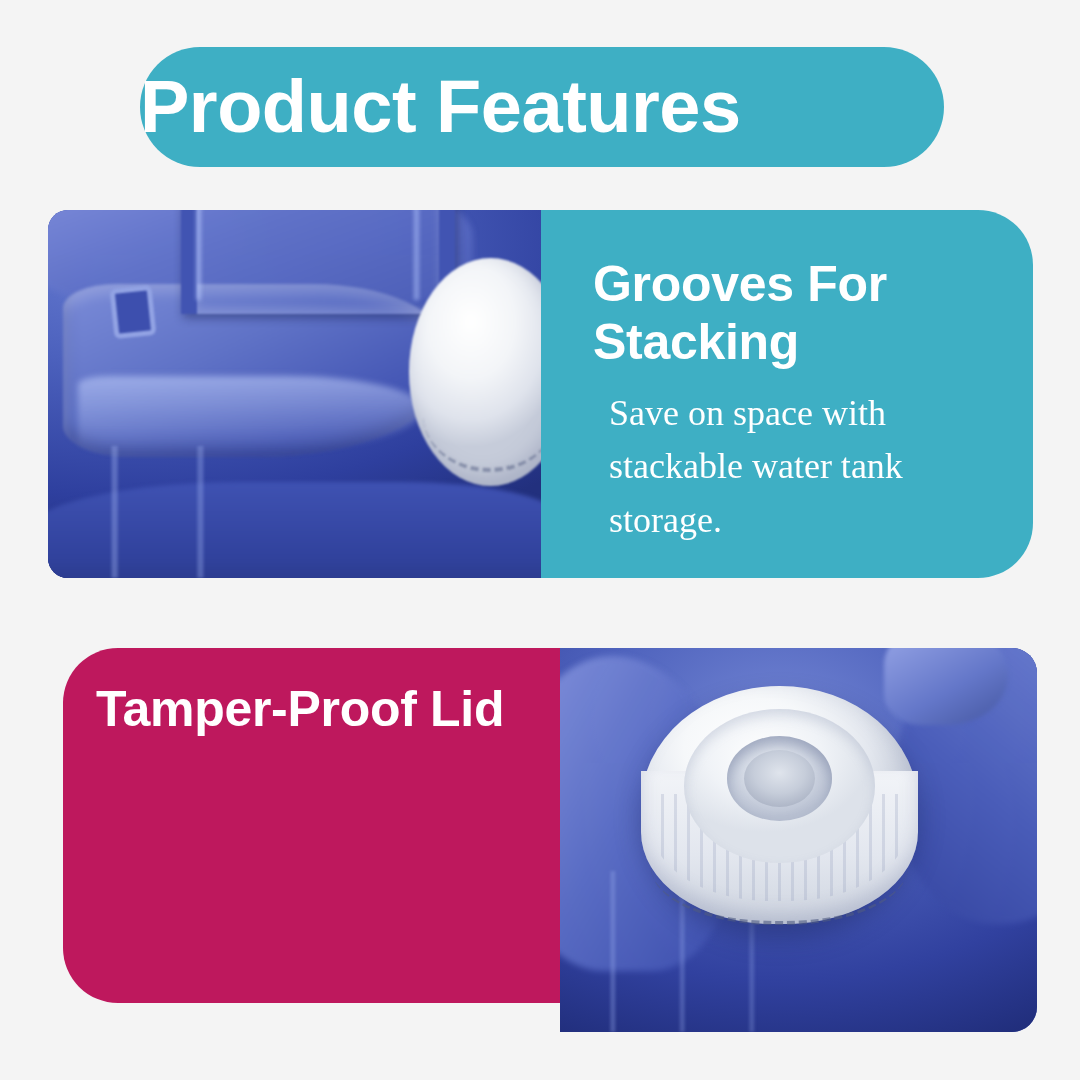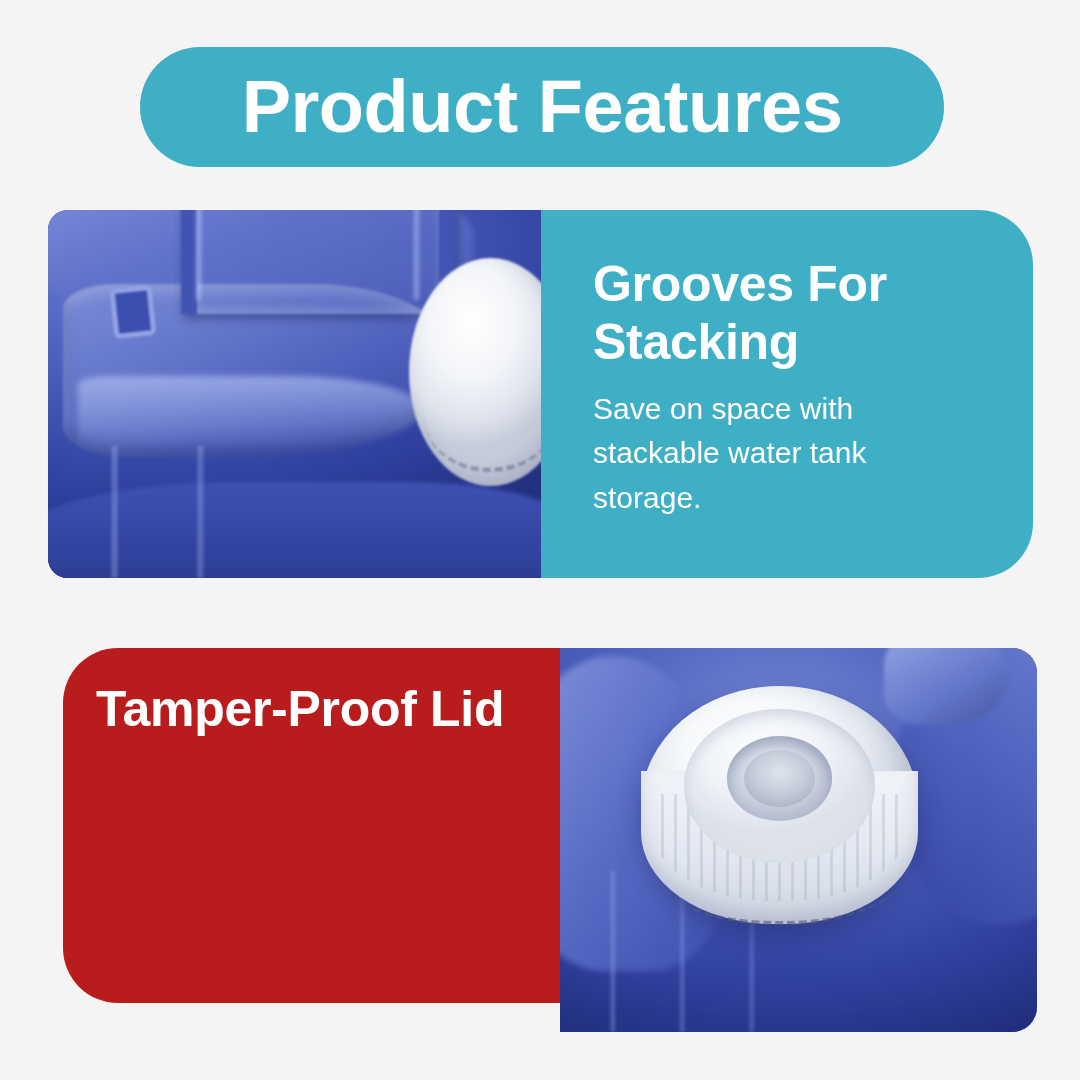--- a/index.html
+++ b/index.html
@@ -19,21 +19,21 @@
   .header-pill {
     position: absolute;
     left: 140px;
     top: 47px;
     width: 804px;
     height: 120px;
     background: #3eafc4;
     border-radius: 60px;
     display: flex;
     align-items: center;
-    justify-content: center;
+    justify-content: flex-start;
   }
   .header-title {
     color: #ffffff;
     font-size: 74px;
     font-weight: bold;
     letter-spacing: -0.5px;
     line-height: 1;
     white-space: nowrap;
   }
 
@@ -76,21 +76,21 @@
     top: 648px;
     width: 974px;
     height: 384px;
   }
   #row-lid .panel {
     position: absolute;
     left: 0;
     top: 0;
     width: 640px;
     height: 355px;
-    background: #b91c1c;
+    background: #be185d;
     border-radius: 55px 0 0 55px;
     box-sizing: border-box;
     padding: 32px 40px 0 33px;
   }
   #row-lid .photo-frame {
     position: absolute;
     left: 497px;
     top: 0;
     width: 477px;
     height: 384px;
@@ -103,25 +103,26 @@
     color: #ffffff;
     font-size: 50px;
     font-weight: bold;
     line-height: 1.16;
     letter-spacing: -0.3px;
     margin: 0 0 16px 0;
     max-width: 400px;
   }
   .feature-body {
     color: #ffffff;
-    font-size: 30px;
+    font-size: 36px;
     font-weight: normal;
     line-height: 1.48;
-    margin: 0;
+    margin: 16px;
     max-width: 390px;
+    font-family: Liberation Serif, serif;
   }
   #row-lid .feature-heading { max-width: 440px; }
   #row-lid .feature-body { max-width: 400px; }
 
   
   .photo {
     position: absolute;
     inset: 0;
     background: #3b4fa8;
   }

